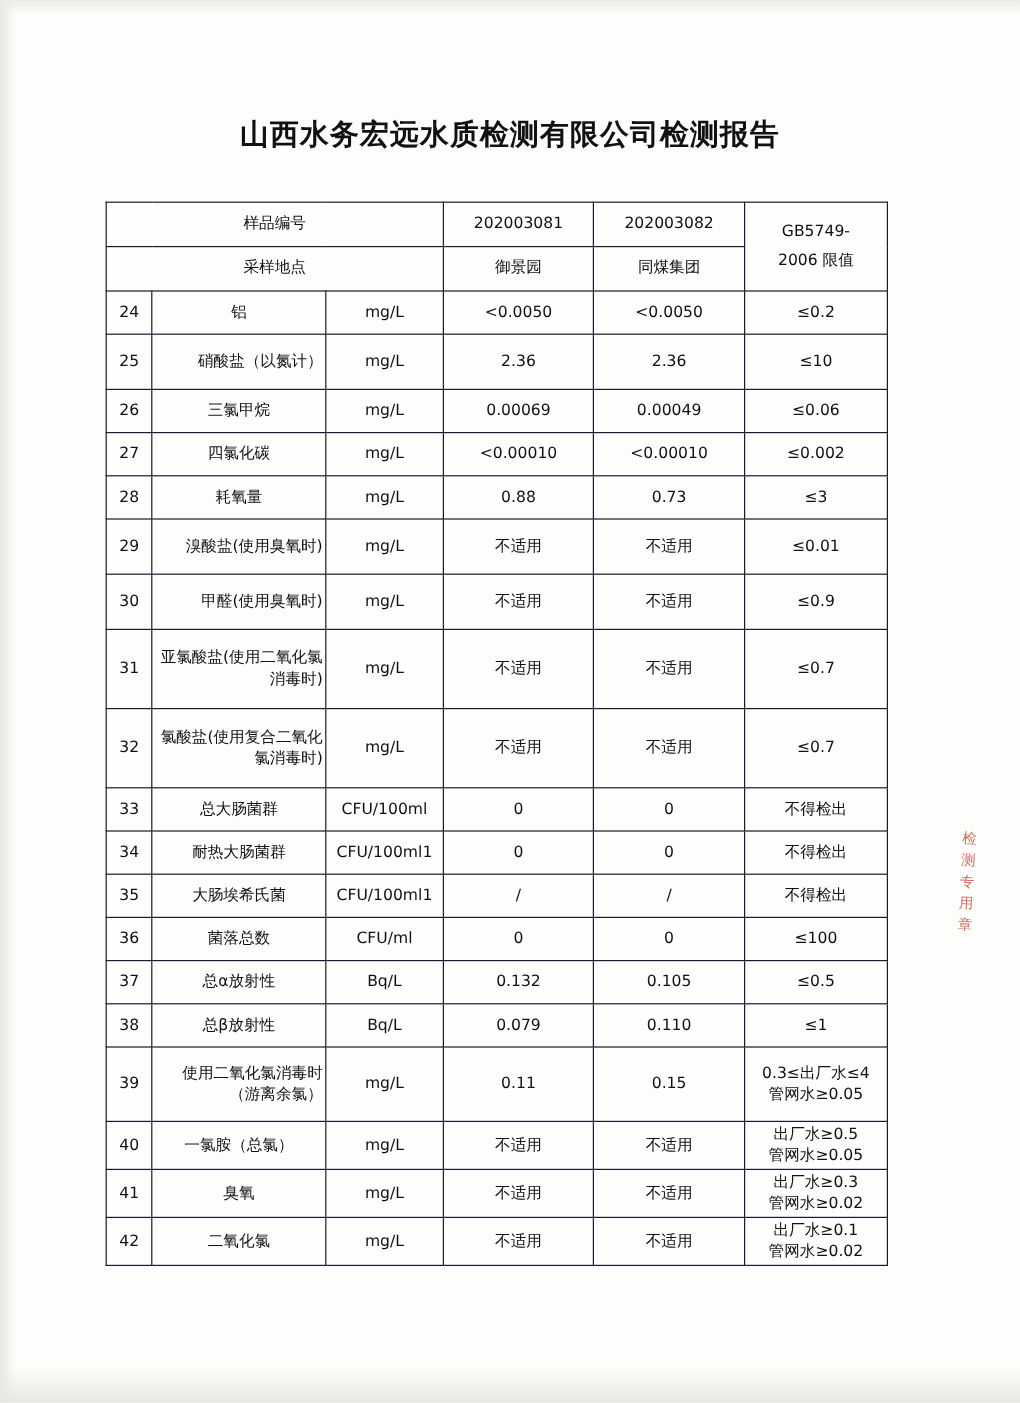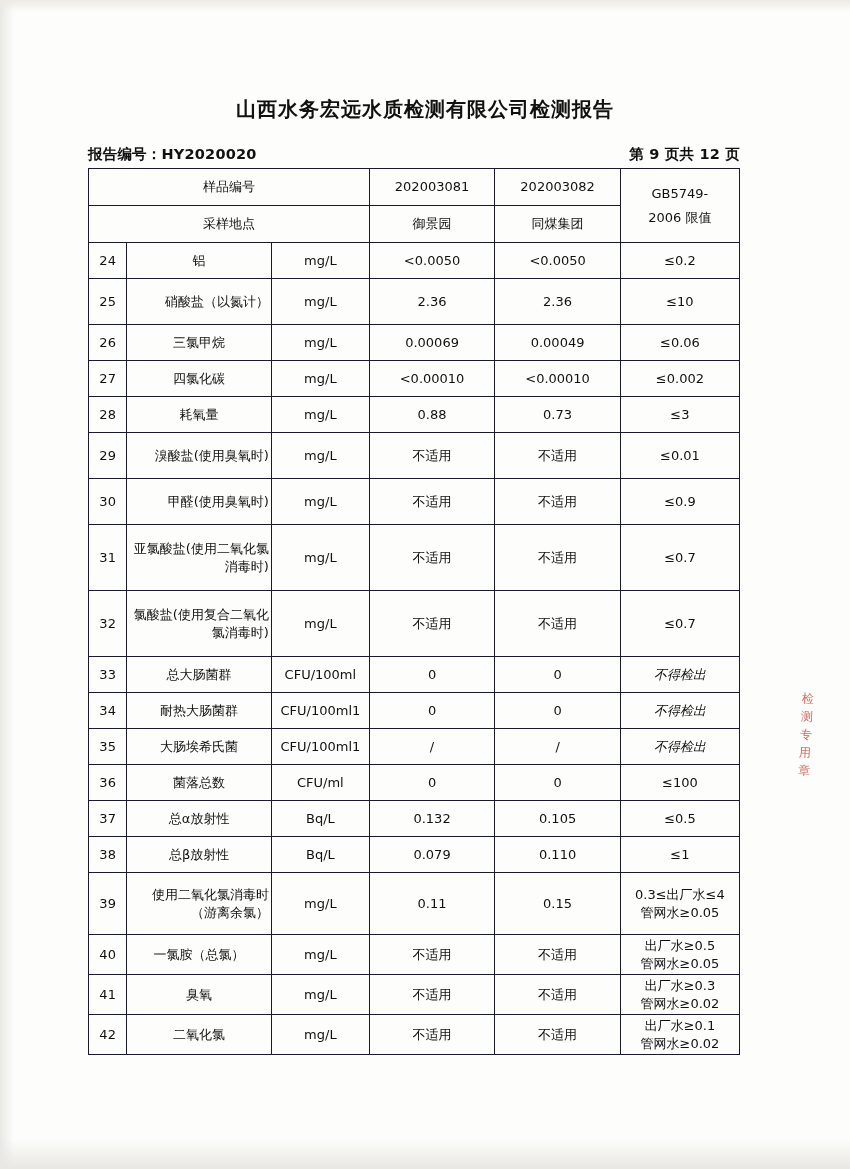--- a/index.html
+++ b/index.html
@@ -21,21 +21,21 @@
     width: 850px;
     height: 1169px;
     background: #fdfdfb;
   }
   .doc-title {
     position: absolute;
     top: 96px;
     left: 0;
     width: 850px;
     text-align: center;
-    font-size: 20px;
+    font-size: 24px;
     font-weight: bold;
     letter-spacing: 1px;
     font-family: "DejaVu Sans", sans-serif;
   }
   .meta-row {
     position: absolute;
     top: 145px;
     left: 88px;
     width: 652px;
     display: flex;
@@ -84,21 +84,21 @@
   td.item.center { text-align: right; padding-left: 2px; }
   td.unit { font-family: "Liberation Serif", serif; font-size: 13px; }
   td.val  { font-family: "Liberation Serif", serif; font-size: 13.5px; }
   td.val-cn { font-family: "DejaVu Sans", sans-serif; font-size: 13.5px; }
   td.lim  { font-family: "Liberation Serif", serif; font-size: 13.5px; }
   td.lim-small {
     font-size: 11px;
     line-height: 1.3;
     font-family: "DejaVu Sans", sans-serif;
   }
-  td.lim-cn { font-family: "DejaVu Sans", sans-serif; font-size: 13.5px; font-style: italic; }
+  td.lim-cn { font-family: "DejaVu Sans", sans-serif; font-size: 13.5px; }
 
   .stamp {
     position: absolute;
     right: 24px;
     top: 690px;
     width: 26px;
     color: #c0392b;
     font-size: 12px;
     font-family: "DejaVu Sans", sans-serif;
     line-height: 1.5;
@@ -128,24 +128,20 @@
 <body>
 
 <div class="page">
 
   <div class="edge-shade-left"></div>
   <div class="edge-shade-top"></div>
   <div class="edge-shade-bottom"></div>
 
   <div class="doc-title">山西水务宏远水质检测有限公司检测报告</div>
 
-  <div class="meta-row">
-    <div class="report-no">报告编号：HY2020020</div>
-    <div class="page-no">第 9 页共 12 页</div>
-  </div>
 
   <table class="report">
     <colgroup>
       <col class="c-no">
         <col class="c-item">
         <col class="c-unit">
       <col class="c-s1">
         <col class="c-s2">
         <col class="c-lim">
     </colgroup>

